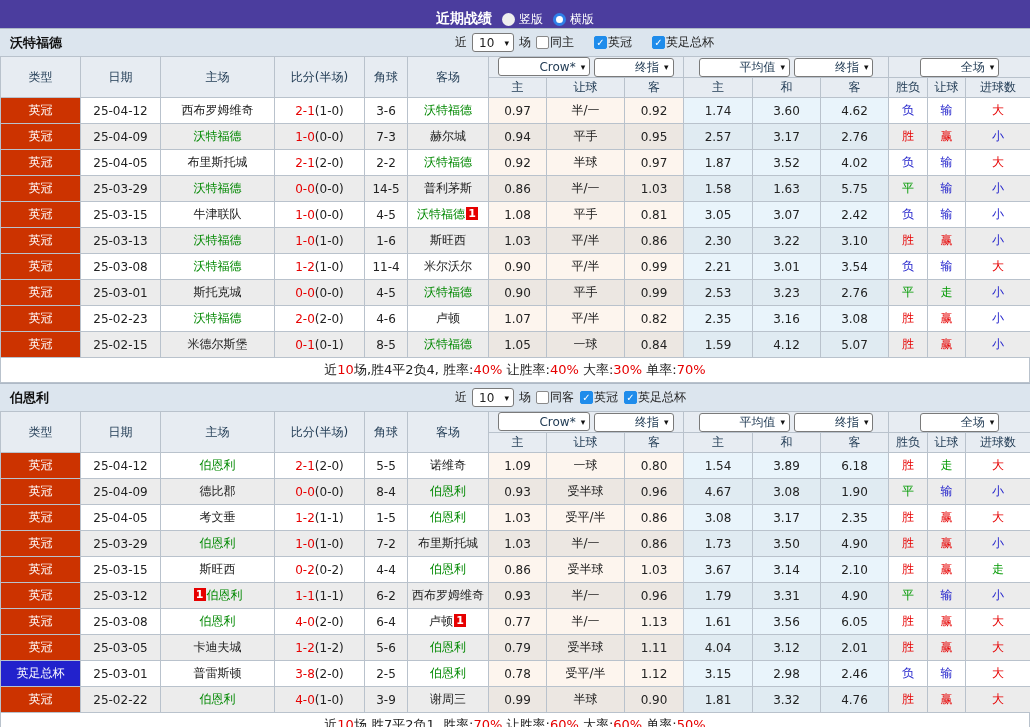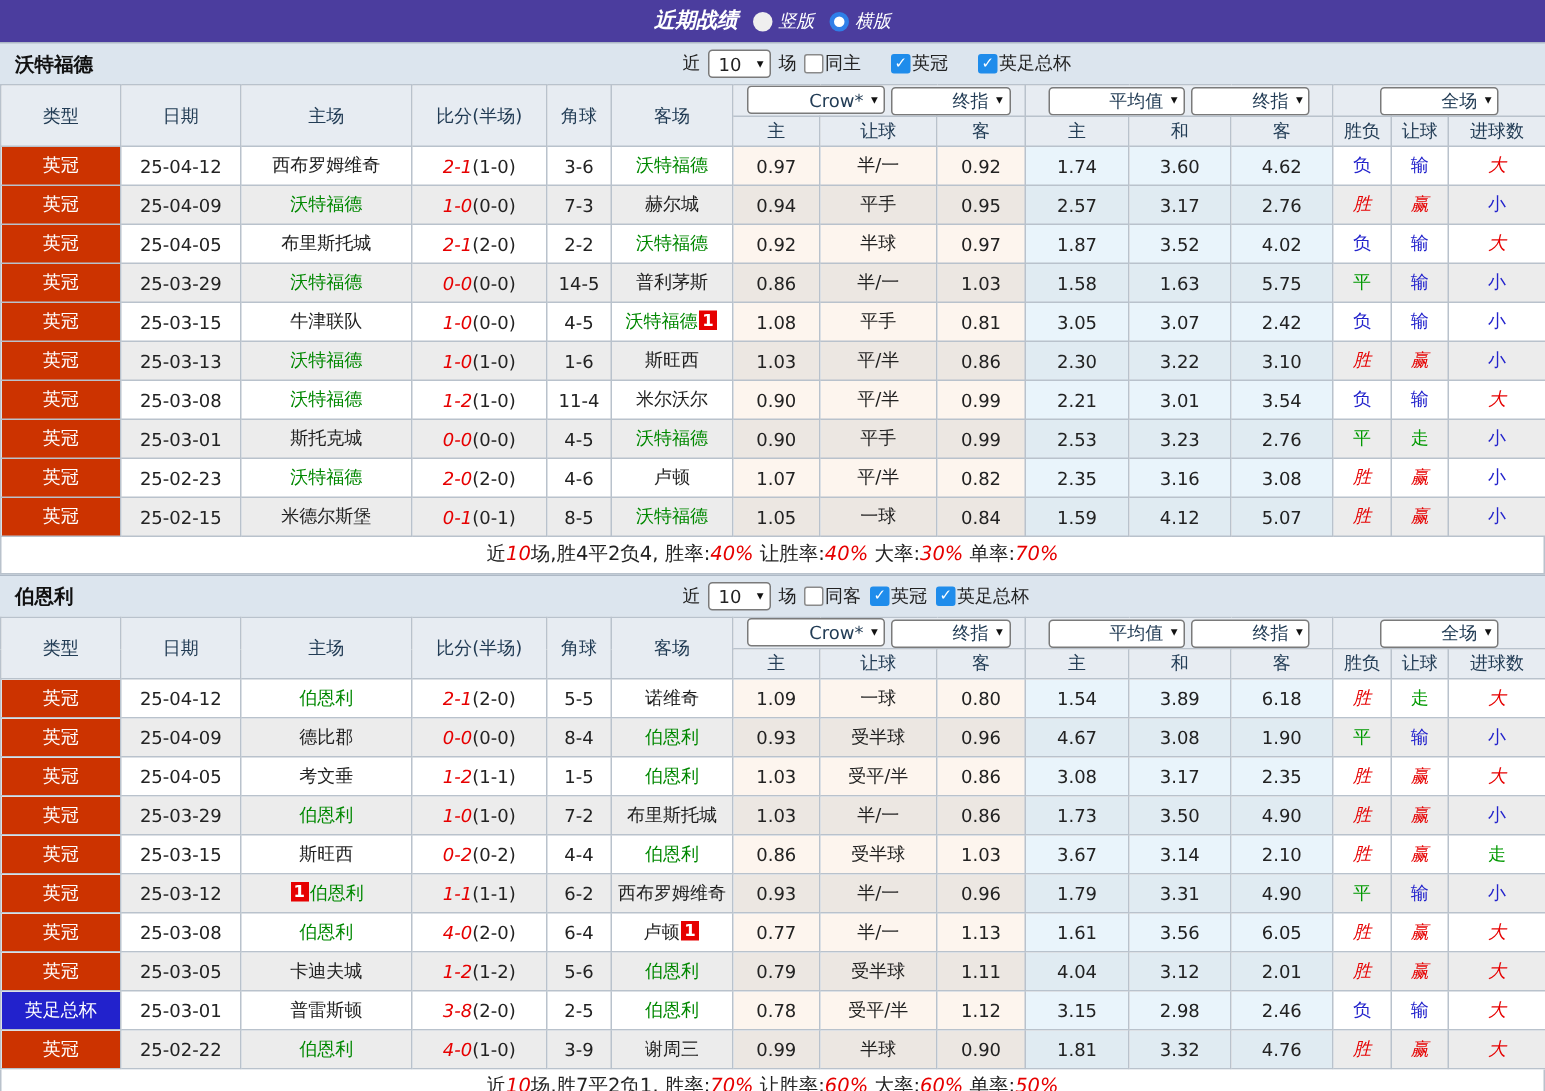--- a/index.html
+++ b/index.html
@@ -1,20 +1,20 @@
 <!DOCTYPE html>
 <html><head>
 <meta charset="utf-8">
 <style>
   html,body{margin:0;padding:0;background:#d9e2ec;}
   body{width:1030px;font-family:"DejaVu Sans","Liberation Sans",sans-serif;font-size:12px;color:#222;}
   .page{width:1030px;}
 
   
-  .titlebar{height:28px;background:#4b3d9e;color:#fff;display:flex;align-items:center;justify-content:center;gap:10px;font-style:italic;}
+  .titlebar{height:28px;background:#4b3d9e;color:#fff;display:flex;align-items:flex-end;justify-content:center;gap:10px;}
   .titlebar .t{font-weight:bold;font-size:14px;}
   .titlebar label{display:inline-flex;align-items:center;gap:4px;font-size:12px;cursor:pointer;}
   .radio{width:13px;height:13px;border-radius:50%;display:inline-block;box-sizing:border-box;}
   .radio.filled{background:#efefef;}
   .radio.ring{background:#fff;border:3px solid #2f7fe8;}
 
   
   .band{height:27px;background:#dce5ee;position:relative;display:flex;align-items:center;border-top:1px solid #aeb9c6;}
   .band .team{font-weight:bold;color:#111;font-size:13px;padding-left:10px;}
   .band .controls{position:absolute;left:455px;top:0;height:27px;display:flex;align-items:center;gap:5px;color:#222;}
@@ -41,21 +41,21 @@
   tr.alt td{background:#ececec;}
   td.asia{background:#fdf5ee;}
   tr.alt td.asia{background:#ece7e2;margin-left:28px;}
   td.avg{background:#e9f4fb;}
   tr.alt td.avg{background:#e0ebf2;}
   td.t-type{background:#cc3300;color:#fff;}
   td.t-type.blue{background:#2222cc;}
   tr.alt td.t-type{background:#cc3300;}
 
   .team-g{color:#008800;}
-  .v-r{color:#e60000;font-style:italic;}
+  .v-r{color:#e60000;}
   .v-b{color:#2323cc;}
   .v-g{color:#009900;}
   .half{color:#222;}
   .badge1{display:inline-block;background:#e60000;color:#fff;font-size:11px;font-weight:bold;line-height:13px;min-width:8px;padding:0 2px;vertical-align:1px;margin:0 1px;}
 
   
   .summary{height:24px;line-height:24px;background:#fff;text-align:center;font-size:13px;border:1px solid #b9c2cc;border-top:none;color:#222;}
 </style>
 </head>
 <body>

